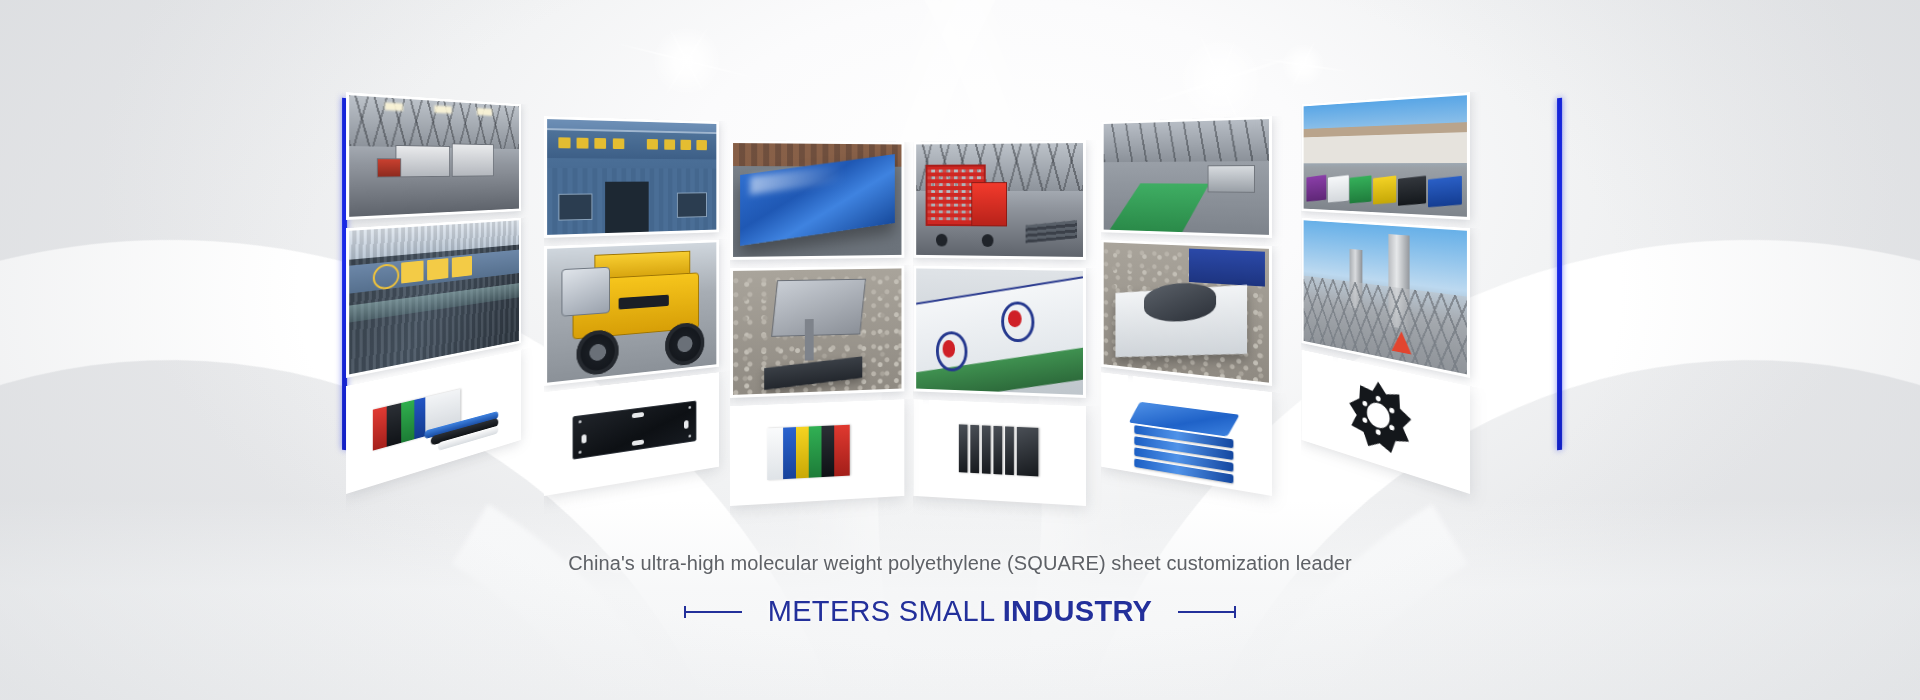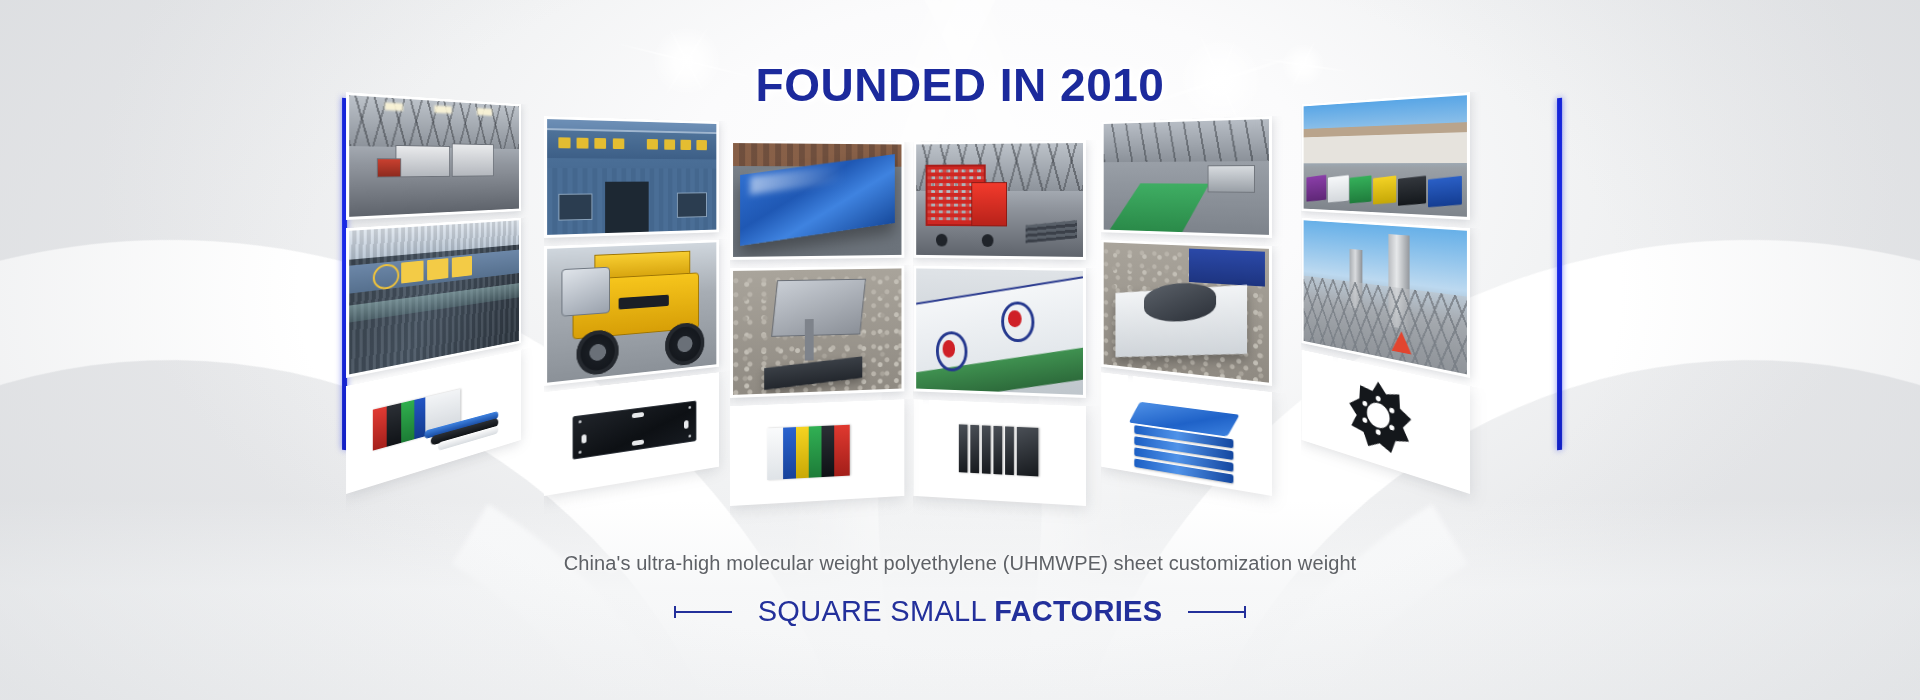--- a/index.html
+++ b/index.html
@@ -630,30 +630,29 @@
               <circle cx="31" cy="61" r="3.4" fill="#ffffff"></circle>
               <circle cx="31" cy="39" r="3.4" fill="#ffffff"></circle>
             </svg>
           </div>
         </div>
       </div>
     </div>
 
   </div>
 
-  <div class="t-title">FOUNDED IN 2010</div>
-  <div class="t-lead">China's ultra-high molecular weight polyethylene (UHMWPE) sheet customization weight</div>
+  <div class="t-lead">China's ultra-high molecular weight polyethylene (SQUARE) sheet customization leader</div>
 
   <div class="t-cta-wrap">
     <span class="cta-line">
       <span class="cap"></span>
         <span class="bar"></span>
     </span>
     <span class="t-cta">
-      <span class="light">SQUARE SMALL </span><span class="bold">FACTORIES</span>
+      <span class="light">METERS SMALL </span><span class="bold">INDUSTRY</span>
     </span>
     <span class="cta-line">
       <span class="bar"></span>
         <span class="cap"></span>
     </span>
   </div>
 
 </div>
 
 </body></html>

